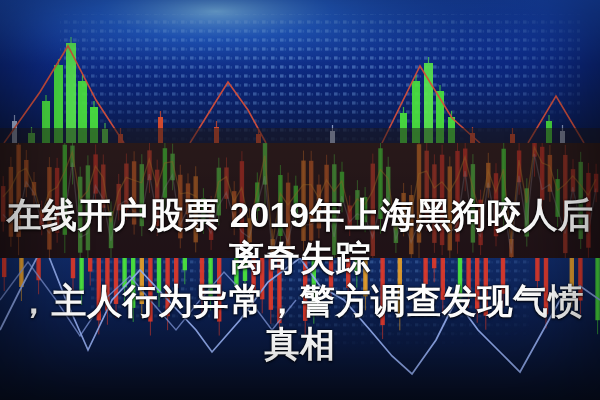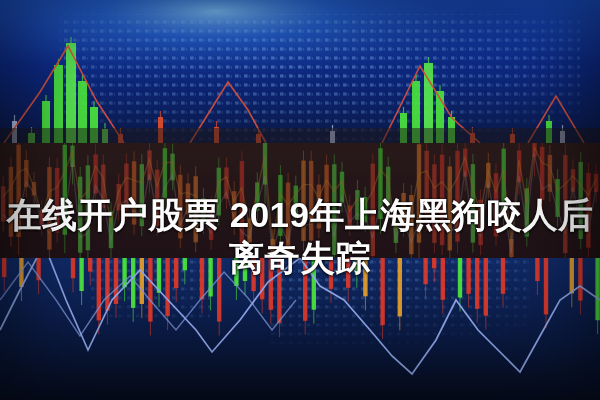--- a/index.html
+++ b/index.html
@@ -442,16 +442,17 @@
           <rect x="595.4" y="0" width="4.4" height="62.21529960632324" fill="#4ce83c" opacity="0.9"></rect>
           <rect x="597.1" y="0" width="1" height="76.21529960632324" fill="#4ce83c" opacity="0.6"></rect>
         </g>
       <polyline id="bzz2" fill="none" stroke-width="1.4" opacity="0.75" points="0,42 28,4 56,42 80,78 104,42 130,18 150,42 176,72 200,42 224,14 248,40 272,72 296,42" stroke="#7f96d8"></polyline>
       <polyline id="bzz" fill="none" stroke-width="1.7" opacity="0.95" points="0,72 20,32 44,-14 66,42 88,92 112,42 140,12 168,42 196,72 212,94 240,62 268,24 300,0 320,28 344,42 370,72 392,98 412,116 436,82 456,42 478,72 500,94 520,114 540,78 560,42 580,28 600,42" stroke="#8fa8e8"></polyline>
     </svg>
   </div>
 
   <div id="headline">
     <span>在线开户股票 2019年上海黑狗咬人后离奇失踪</span>
+    <span class="l2">，主人行为异常，警方调查发现气愤真相</span>
   </div>
 
   <div class="vignette"></div>
 </div>
 
 </body></html>

